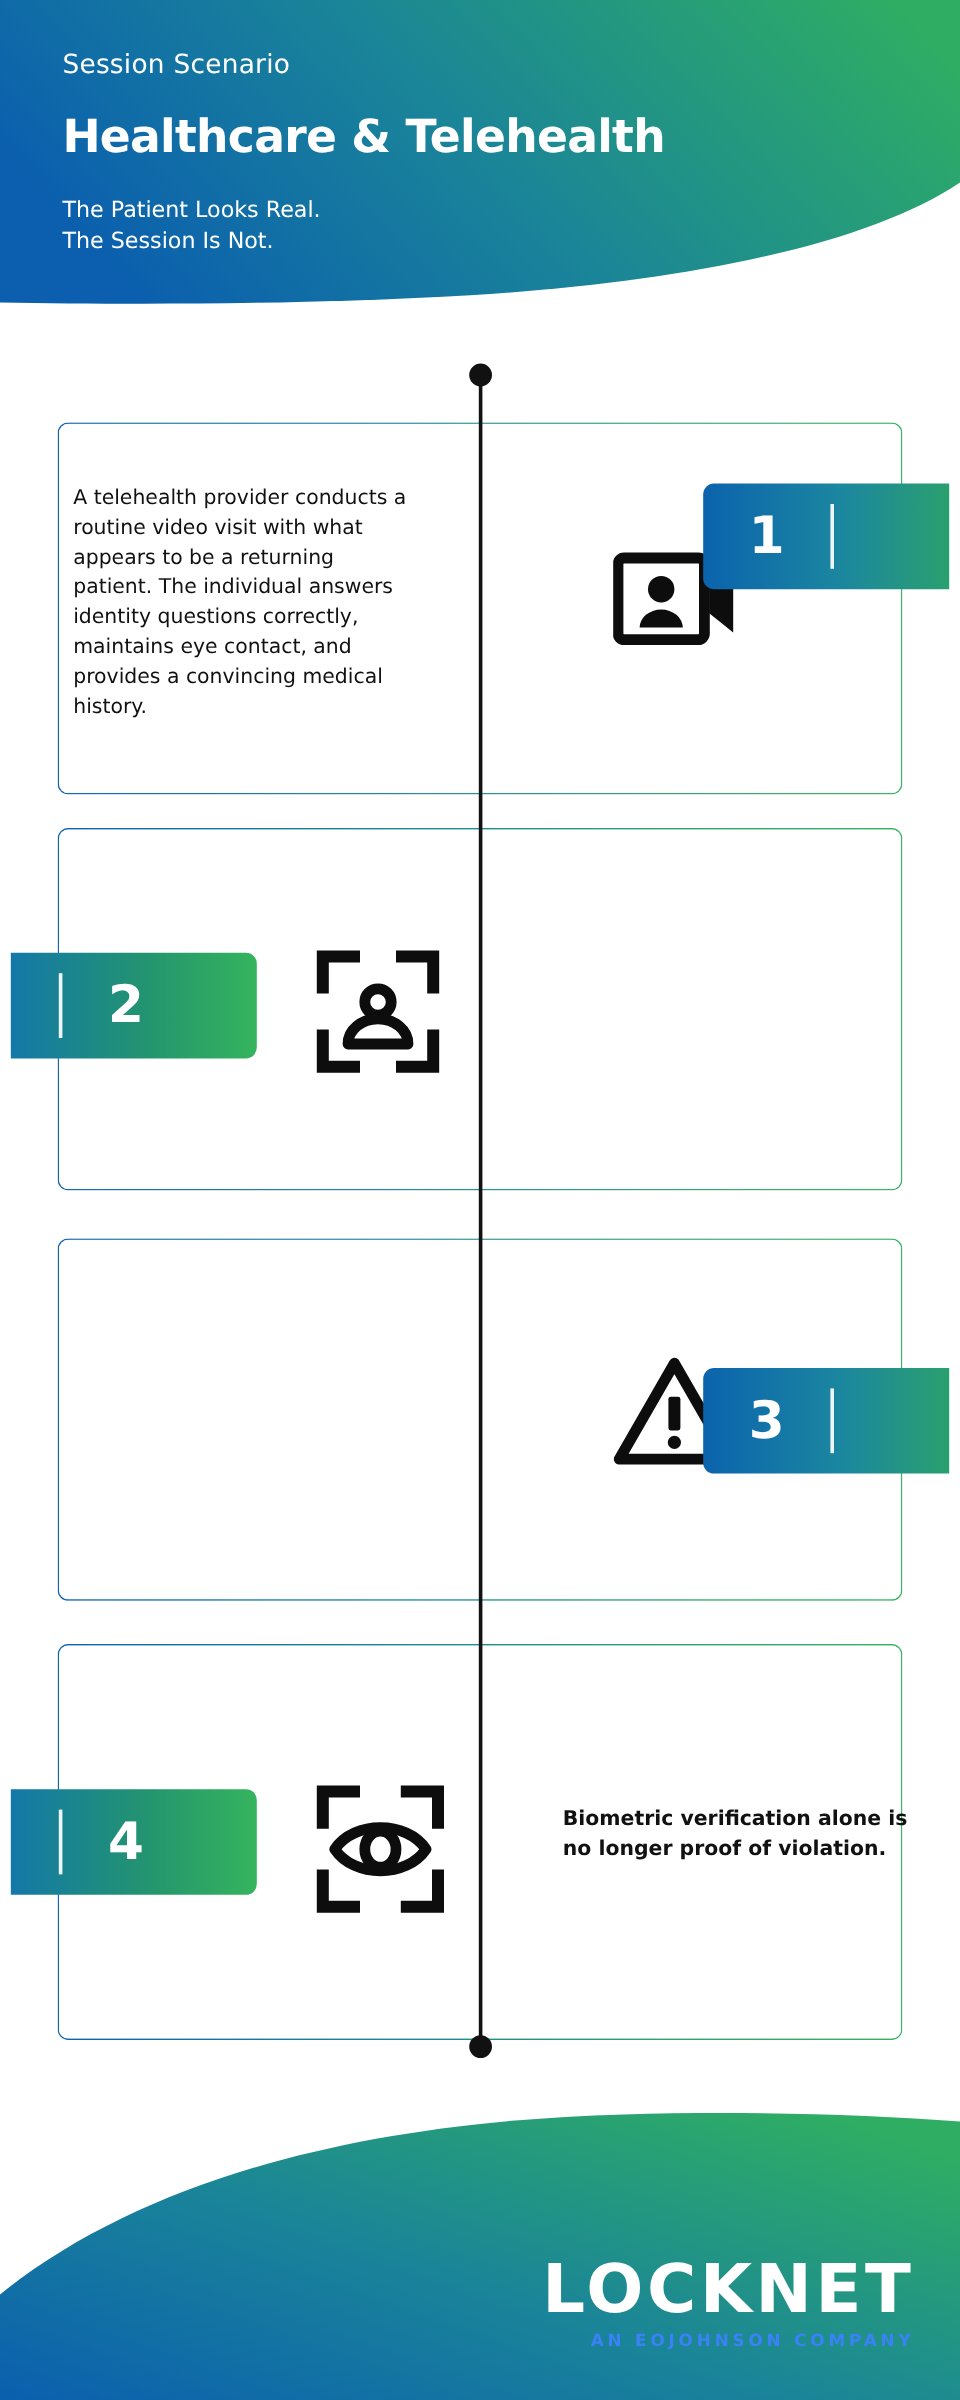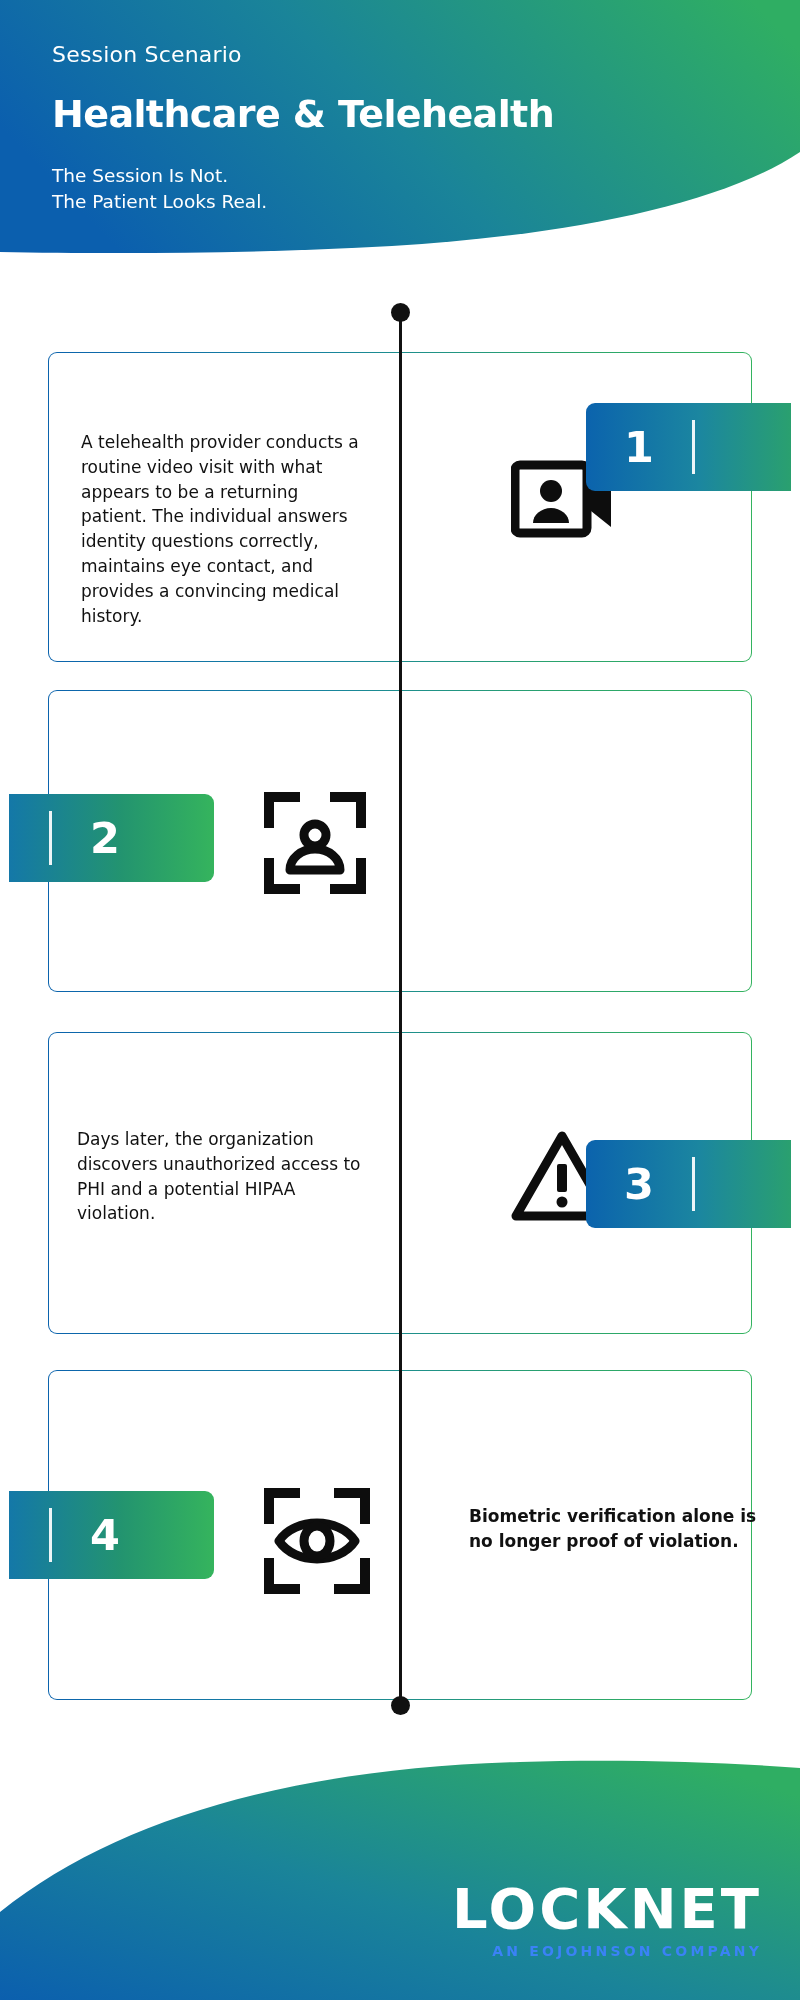--- a/index.html
+++ b/index.html
@@ -129,33 +129,33 @@
         <stop offset="45%" stop-color="#1a8499"></stop>
         <stop offset="100%" stop-color="#2fae63"></stop>
       </linearGradient>
     </defs>
     <path d="M0,0 L800,0 L800,152 C720,206 560,236 392,246 C250,254 110,254 0,252 Z" fill="url(#gradHeader)"></path>
   </svg>
   <div class="header-text">
     <div class="eyebrow">Session Scenario</div>
     <div class="headline">Healthcare &amp; Telehealth</div>
     <div class="subhead">
+      <div>The Patient Looks Real.</div>
       <div>The Session Is Not.</div>
-      <div>The Patient Looks Real.</div>
     </div>
   </div>
 </div>
 
 <div class="tl-dot top"></div>
 <div class="timeline"></div>
 <div class="tl-dot bottom"></div>
 
 <div class="card" style="top:352px; height:310px;">
   <div class="card-inner">
-    <div class="card-text" style="left:32px; top:50px; width:280px;margin-top:27px;">A telehealth provider conducts a routine video visit with what appears to be a returning patient. The individual answers identity questions correctly, maintains eye contact, and provides a convincing medical history.</div>
+    <div class="card-text" style="left:12px; top:50px; width:280px;">A telehealth provider conducts a routine video visit with what appears to be a returning patient. The individual answers identity questions correctly, maintains eye contact, and provides a convincing medical history.</div>
 
     <div class="card-icon" style="left:462px; top:104px;">
       <svg width="102" height="84" viewBox="0 0 102 84">
         <rect x="4" y="8" width="72" height="68" rx="5" ry="5" fill="none" stroke="#0d0d0d" stroke-width="9"></rect>
         <circle cx="40" cy="34" r="11" fill="#0d0d0d"></circle>
         <path d="M22 66 a18 15 0 0 1 36 0 z" fill="#0d0d0d"></path>
         <path d="M80 30 L100 14 L100 70 L80 54 Z" fill="#0d0d0d"></path>
       </svg>
     </div>
 
@@ -184,21 +184,20 @@
         <circle cx="52" cy="44" r="11" fill="none" stroke="#0d0d0d" stroke-width="9"></circle>
         <path d="M27 79 a25 21 0 0 1 50 0 z" fill="none" stroke="#0d0d0d" stroke-width="9" stroke-linejoin="round"></path>
       </svg>
     </div>
 
   </div>
 </div>
 
 <div class="card" style="top:1032px; height:302px;">
   <div class="card-inner">
-    <div class="card-text" style="left:28px; top:94px; width:290px;">Days later, the organization discovers unauthorized access to PHI and a potential HIPAA violation.</div>
 
     <div class="card-icon" style="left:462px; top:95px;">
       <svg width="102" height="94" viewBox="0 0 102 94">
         <path d="M51 8 L97 88 L5 88 Z" fill="none" stroke="#0d0d0d" stroke-width="9" stroke-linejoin="round"></path>
         <rect x="46" y="36" width="10" height="28" rx="2" fill="#0d0d0d"></rect>
         <circle cx="51" cy="74" r="5.5" fill="#0d0d0d"></circle>
       </svg>
     </div>
 
     <div class="badge right" style="top:107px;">

